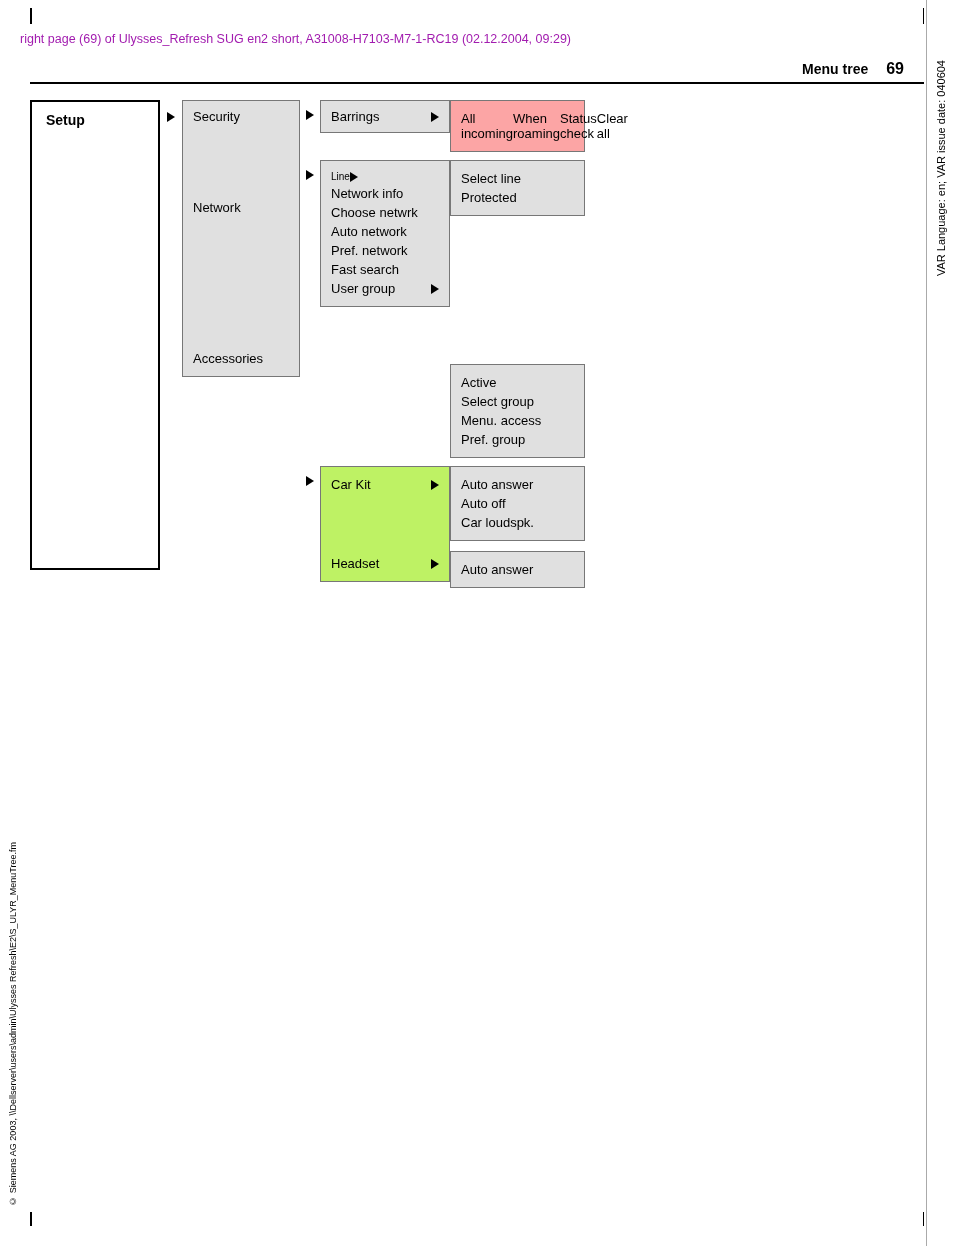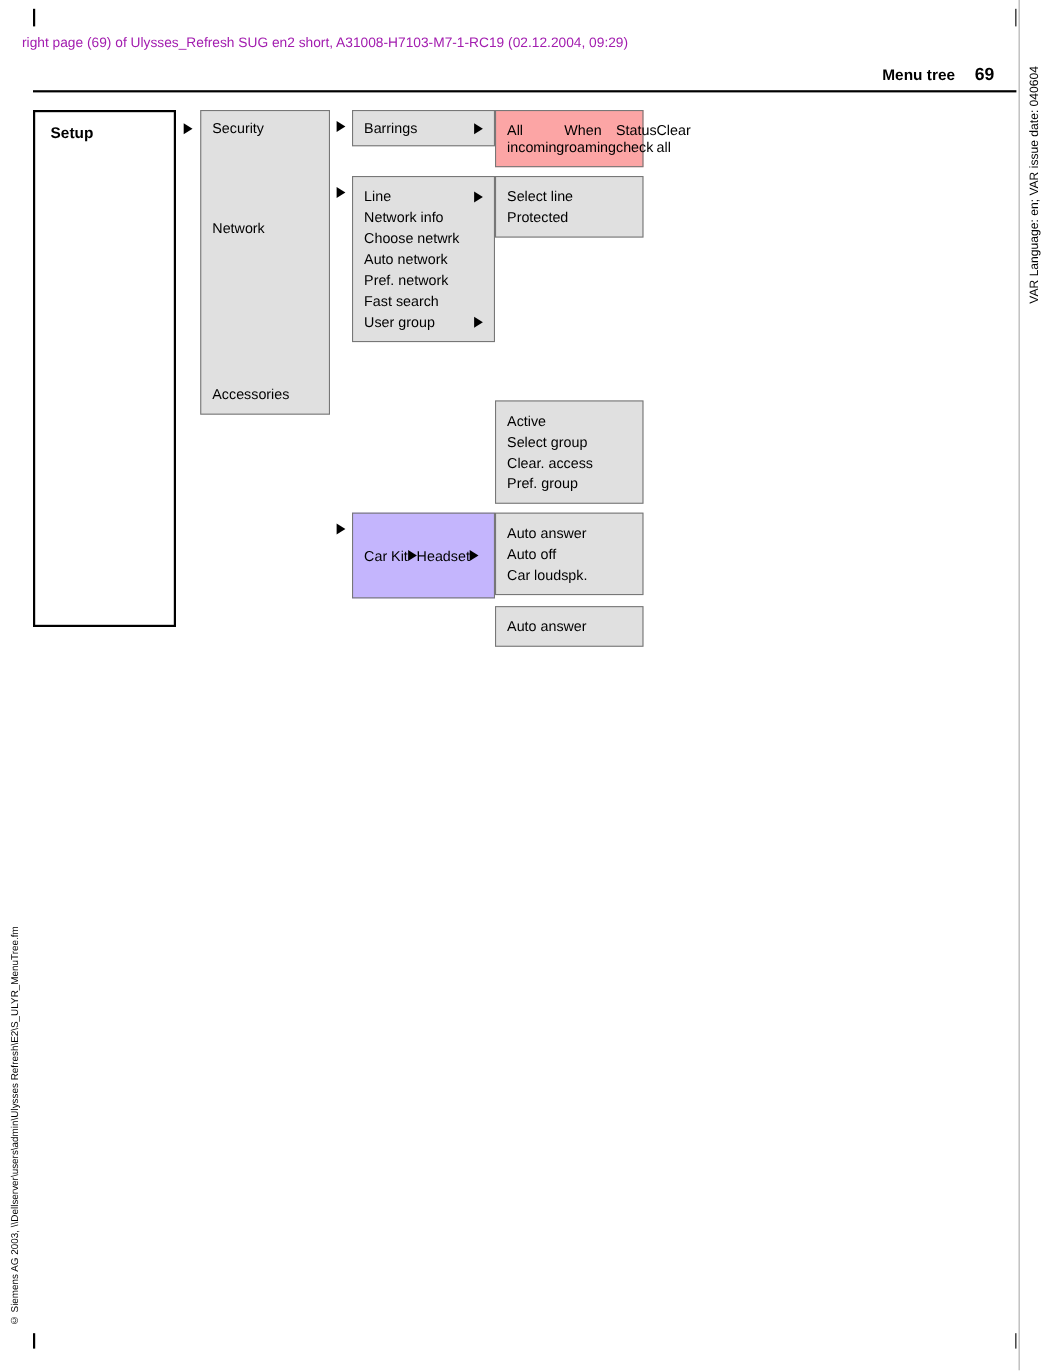--- a/index.html
+++ b/index.html
@@ -142,21 +142,21 @@
         </div>
       </div>
 
       <div style="display:flex; flex-direction:row; align-items:flex-start; margin-bottom:8px;">
 
         <div style="width:20px; display:flex; align-items:flex-start; justify-content:center; padding-top:10px;">
           <span class="tri"></span>
         </div>
 
         <div style="min-width:130px; max-width:130px; border:1.5px solid #777; background:#e0e0e0; padding:8px 10px; display:flex; flex-direction:column;">
-          <div style="display:flex; align-items:center; justify-content:space-between; font-size:13px; padding:2px 0;">
+          <div style="display:flex; align-items:center; font-size:10px; padding:2px 0;">
             <span>Line</span>
             <span class="tri"></span>
           </div>
           <div style="font-size:13px; padding:2px 0;">Network info</div>
           <div style="font-size:13px; padding:2px 0;">Choose netwrk</div>
           <div style="font-size:13px; padding:2px 0;">Auto network</div>
           <div style="font-size:13px; padding:2px 0;">Pref. network</div>
           <div style="font-size:13px; padding:2px 0;">Fast search</div>
           <div style="display:flex; align-items:center; justify-content:space-between; font-size:13px; padding:2px 0;">
             <span>User group</span>
@@ -169,33 +169,33 @@
           <div style="min-width:135px; max-width:135px; border:1.5px solid #777; background:#e0e0e0; padding:8px 10px; display:flex; flex-direction:column;">
             <div style="font-size:13px; padding:2px 0;">Select line</div>
             <div style="font-size:13px; padding:2px 0;">Protected</div>
           </div>
 
           <div style="height: 108px;"></div>
 
           <div style="min-width:135px; max-width:135px; border:1.5px solid #777; background:#e0e0e0; padding:8px 10px; display:flex; flex-direction:column;">
             <div style="font-size:13px; padding:2px 0;">Active</div>
             <div style="font-size:13px; padding:2px 0;">Select group</div>
-            <div style="font-size:13px; padding:2px 0;">Clear. access</div>
+            <div style="font-size:13px; padding:2px 0;">Menu. access</div>
             <div style="font-size:13px; padding:2px 0;">Pref. group</div>
           </div>
         </div>
       </div>
 
       <div style="display:flex; flex-direction:row; align-items:flex-start;">
 
         <div style="width:20px; display:flex; align-items:flex-start; justify-content:center; padding-top:10px;">
           <span class="tri"></span>
         </div>
 
-        <div style="min-width:130px; max-width:130px; border:1.5px solid #777; background:#c4b5fd; padding:8px 10px; display:flex; flex-direction:row;">
+        <div style="min-width:130px; max-width:130px; border:1.5px solid #777; background:#bef264; padding:8px 10px; display:flex; flex-direction:column;">
           <div style="display:flex; align-items:center; justify-content:space-between; font-size:13px; padding:2px 0;">
             <span>Car Kit</span>
             <span class="tri"></span>
           </div>
 
           <div style="height:60px;"></div>
           <div style="display:flex; align-items:center; justify-content:space-between; font-size:13px; padding:2px 0;">
             <span>Headset</span>
             <span class="tri"></span>
           </div>

